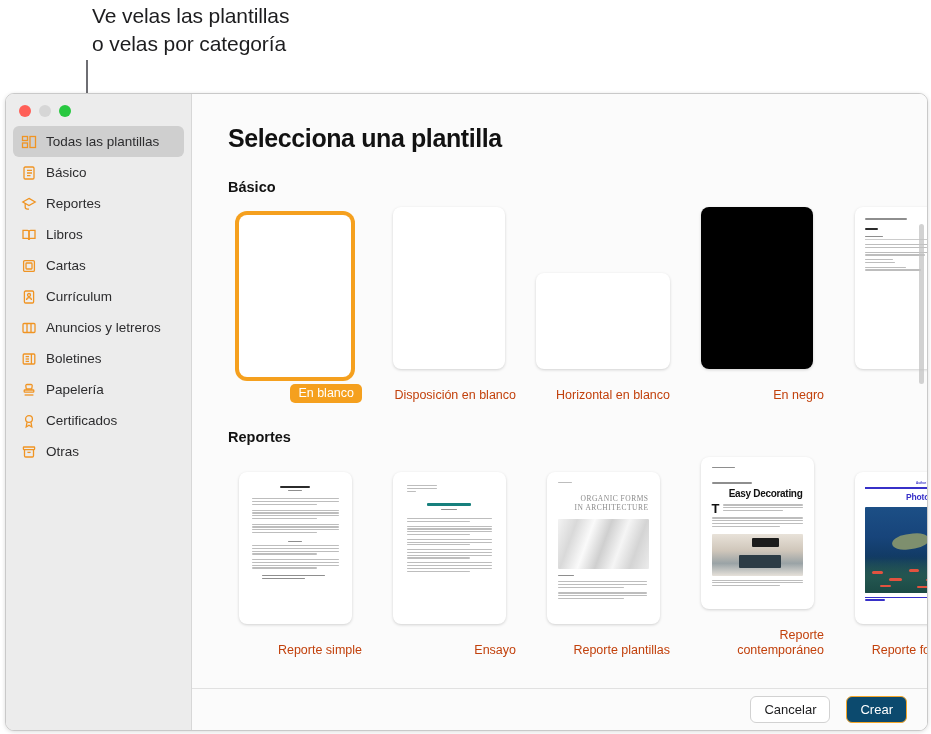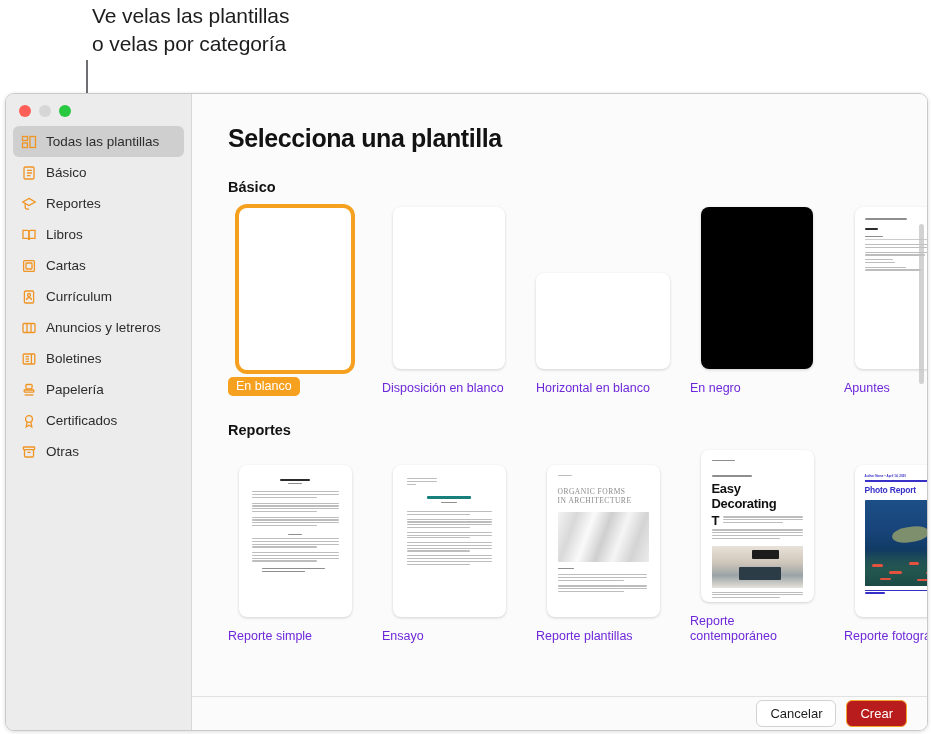--- a/index.html
+++ b/index.html
@@ -83,57 +83,57 @@
   }
   #page-title{
     font-size:25px;font-weight:bold;color:#121212;
     margin:30px 0 0 0;letter-spacing:-0.4px;
   }
   .section-title{
     font-size:14.5px;font-weight:bold;color:#121212;
     margin:26px 0 12px 0;
   }
   .row{display:flex;gap:20px;align-items:flex-end;}
-  .tile{width:134px;flex:0 0 134px;text-align:left;}
+  .tile{width:134px;flex:0 0 134px;text-align:right;}
   .tile-frame{
     position:relative;margin:0 auto;
     background:#fff;border-radius:8px;
     box-shadow:0 1px 3px rgba(0,0,0,.17);
     overflow:hidden;
   }
   .tile.selected .tile-frame{
     box-shadow:0 0 0 4px #f5a01e;
   }
   .tile-caption{
-    font-size:12.5px;color:#6d28d9;margin-top:12px;line-height:15px;
+    font-size:12.5px;color:#c2410c;margin-top:19px;line-height:15px;
   }
   .tile.selected .tile-caption{
     display:inline-block;background:#f5a01e;color:#fff;
     padding:2px 8px;border-radius:5px;margin-top:7px;
   }
   .thumb-inner{position:absolute;inset:0;overflow:hidden;}
 
   
   .ln{background:#bdbdbd;height:1.2px;margin-bottom:1.6px;border-radius:1px;}
   .ln.d{background:#8e8e8e;}
   .ln.t{background:#2b2b2b;height:2px;}
 
   
   #footer{
-    position:absolute;left:0;right:0;bottom:0;height:34px;
+    position:absolute;left:0;right:0;bottom:0;height:42px;
     background:#fbfbfb;border-top:1px solid #e1e1e1;
     display:flex;align-items:center;justify-content:flex-end;
-    gap:10px;padding-right:20px;box-sizing:border-box;padding-left:48px;
+    gap:16px;padding-right:20px;box-sizing:border-box;padding-left:48px;
   }
   .btn{
     font-size:13px;border-radius:6px;padding:5px 13px;
     border:1px solid #d2d2d2;background:#fff;color:#1d1d1f;
     cursor:default;line-height:15px;
   }
-  .btn.primary{background:#b91c1c;border-color:#f5a628;color:#fff;}
+  .btn.primary{background:#0c4a6e;border-color:#f5a628;color:#fff;}
 
   
   #vscroll{
     position:absolute;right:3px;top:130px;width:5px;height:160px;
     background:#c3c3c3;border-radius:3px;opacity:.75;
   }
 </style>
 </head>
 <body>
 
@@ -425,21 +425,21 @@
             <div class="tile-caption">Reporte plantillas</div>
           </div>
           <div class="tile">
             <div class="tile-frame" style="width: 113px; height: 152px;">
               <div class="thumb-inner">
                 <div style="position:absolute;inset:0;padding:10px 11px">
                   <div class="ln d" style="width:26%;height:1.4px"></div>
                   <div style="height:12px"></div>
                   <div class="ln d" style="width:44%;height:1.8px"></div>
                   <div style="height:3px"></div>
-                  <div style="font-size:13px;font-weight:bold;color:#111;letter-spacing:-.3px">Easy Decorating</div>
+                  <div style="font-size:10px;font-weight:bold;color:#111;letter-spacing:-.3px">Easy Decorating</div>
                   <div style="height:5px"></div>
                   <div style="display:flex;gap:4px">
                     <div style="font-size:13px;font-weight:bold;color:#111;line-height:10px">T</div>
                     <div style="flex:1">
                       <div class="ln " style="width:100%"></div>
                       <div class="ln " style="width:100%"></div>
                       <div class="ln " style="width:75%"></div>
                     </div>
                   </div>
                   <div style="height:3px"></div>

